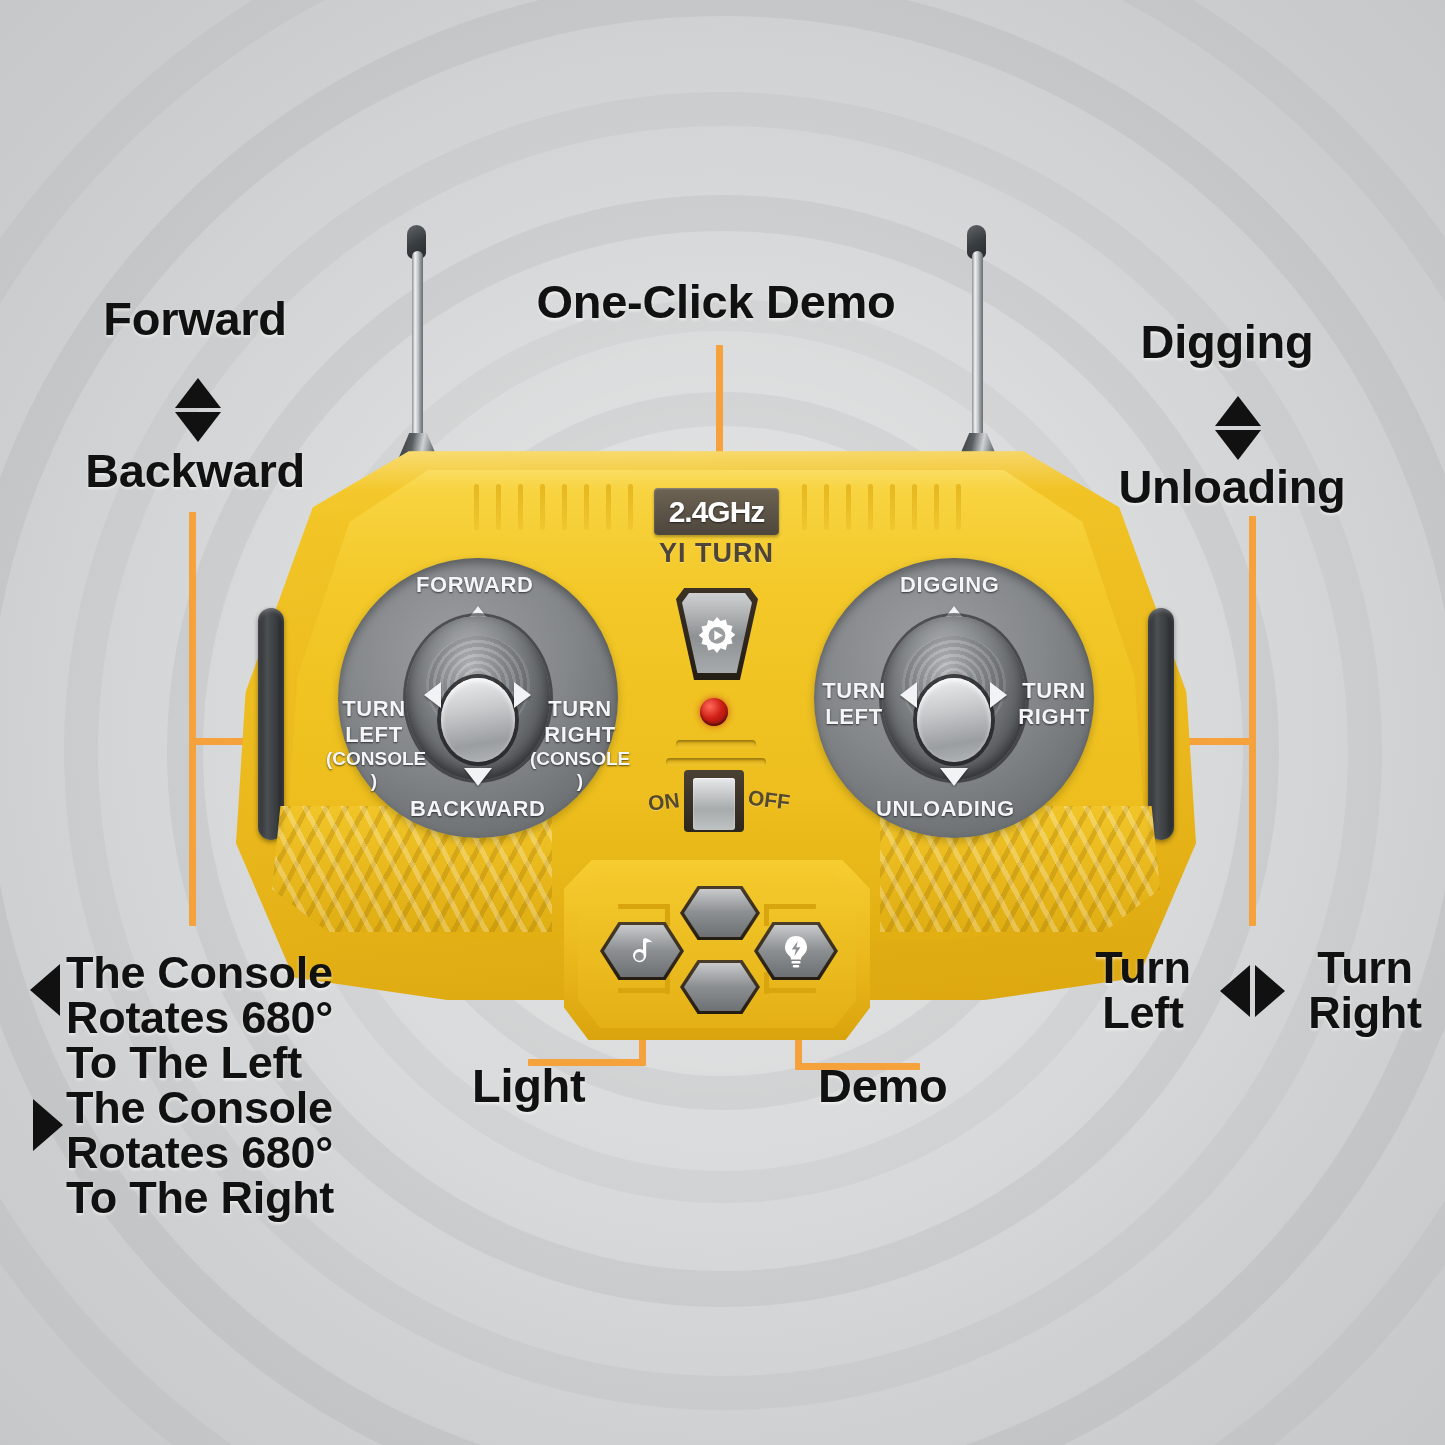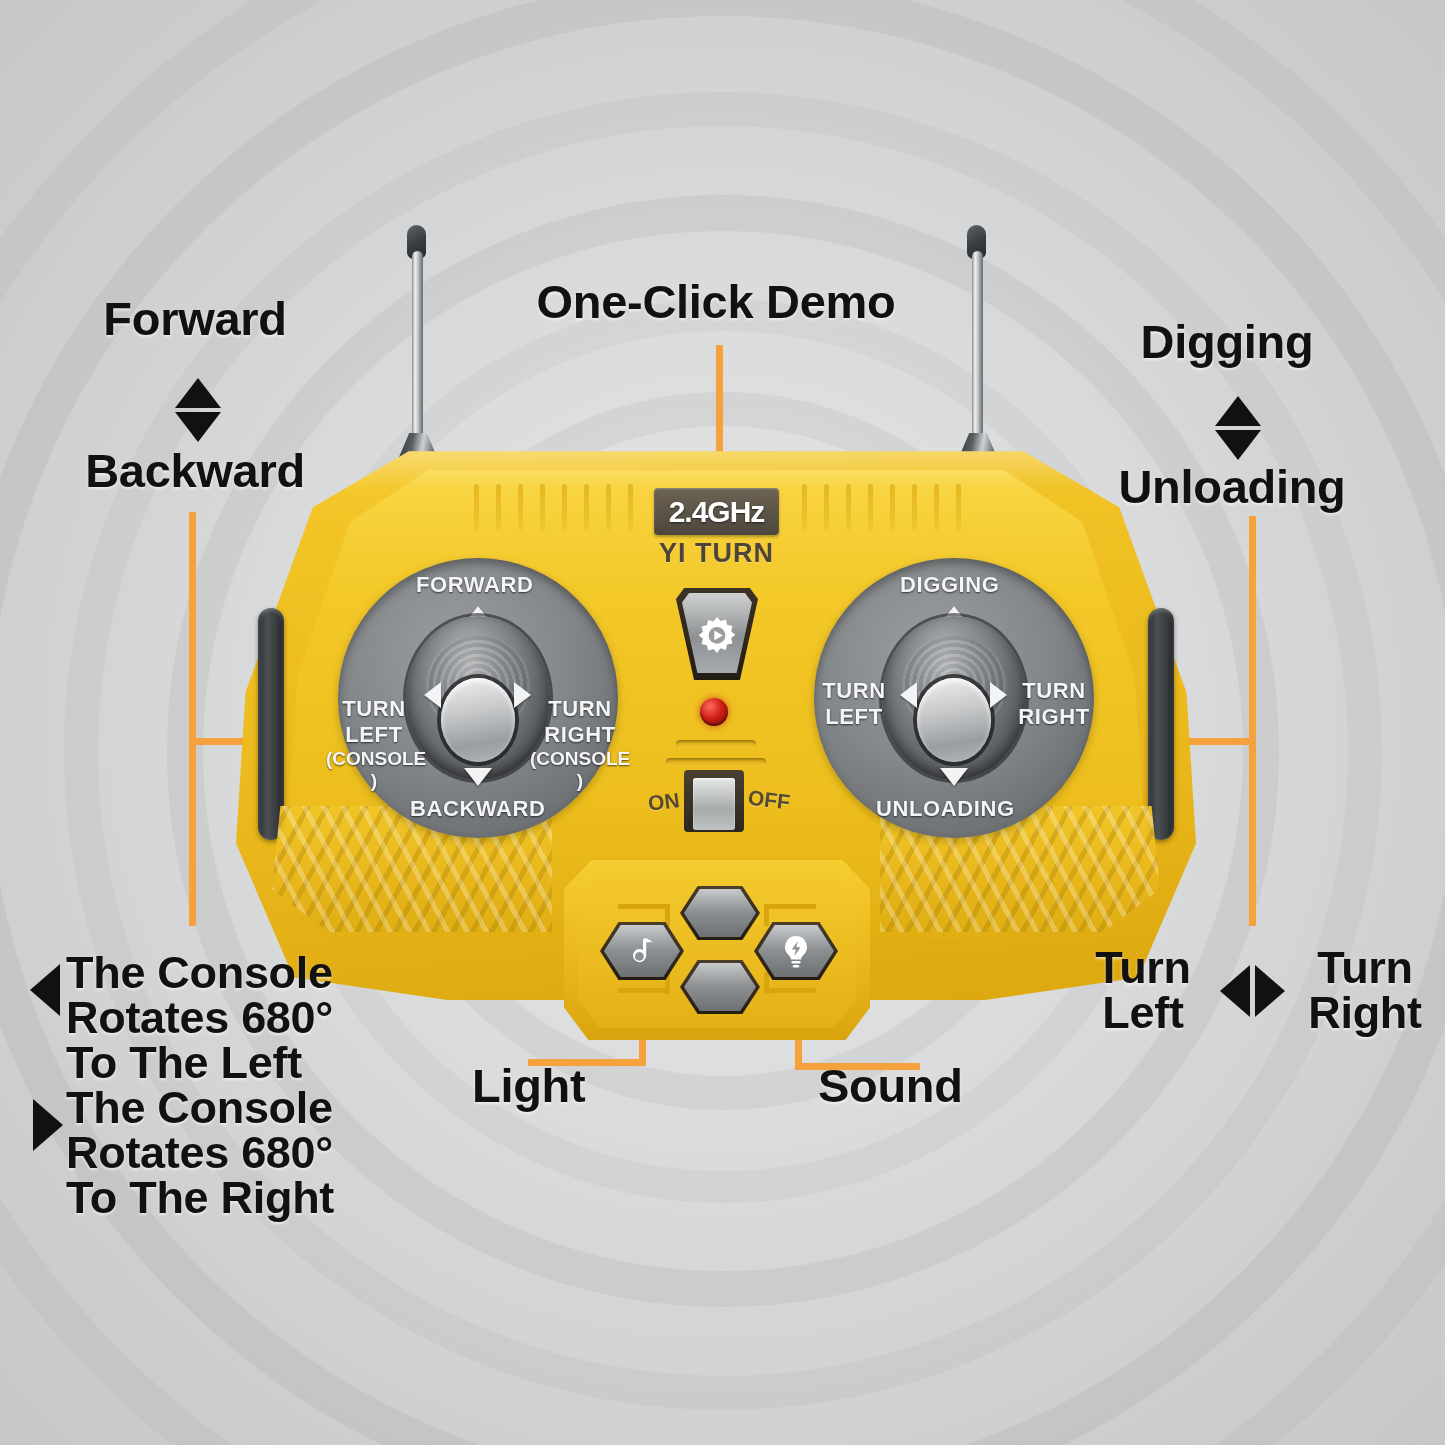--- a/index.html
+++ b/index.html
@@ -427,15 +427,15 @@
   <div class="anno c" style="left:1068px;top:945px;width:150px;font-size:45px;line-height:1.0;">Turn
 Left</div>
   <div style="position:absolute;left:1220px;top:965px;display:flex;">
     <div class="tri-lt"></div>
     <div class="tri-rt"></div>
   </div>
   <div class="anno c" style="left:1290px;top:945px;width:150px;font-size:45px;line-height:1.0;">Turn
 Right</div>
 
   <div class="anno l" style="left:472px;top:1062px;width:260px;font-size:47px;">Light</div>
-  <div class="anno l" style="left:818px;top:1062px;width:220px;font-size:47px;">Sound</div>
+  <div class="anno l" style="left:818px;top:1062px;width:220px;font-size:47px;">Demo</div>
 
 </div>
 
 </body></html>

